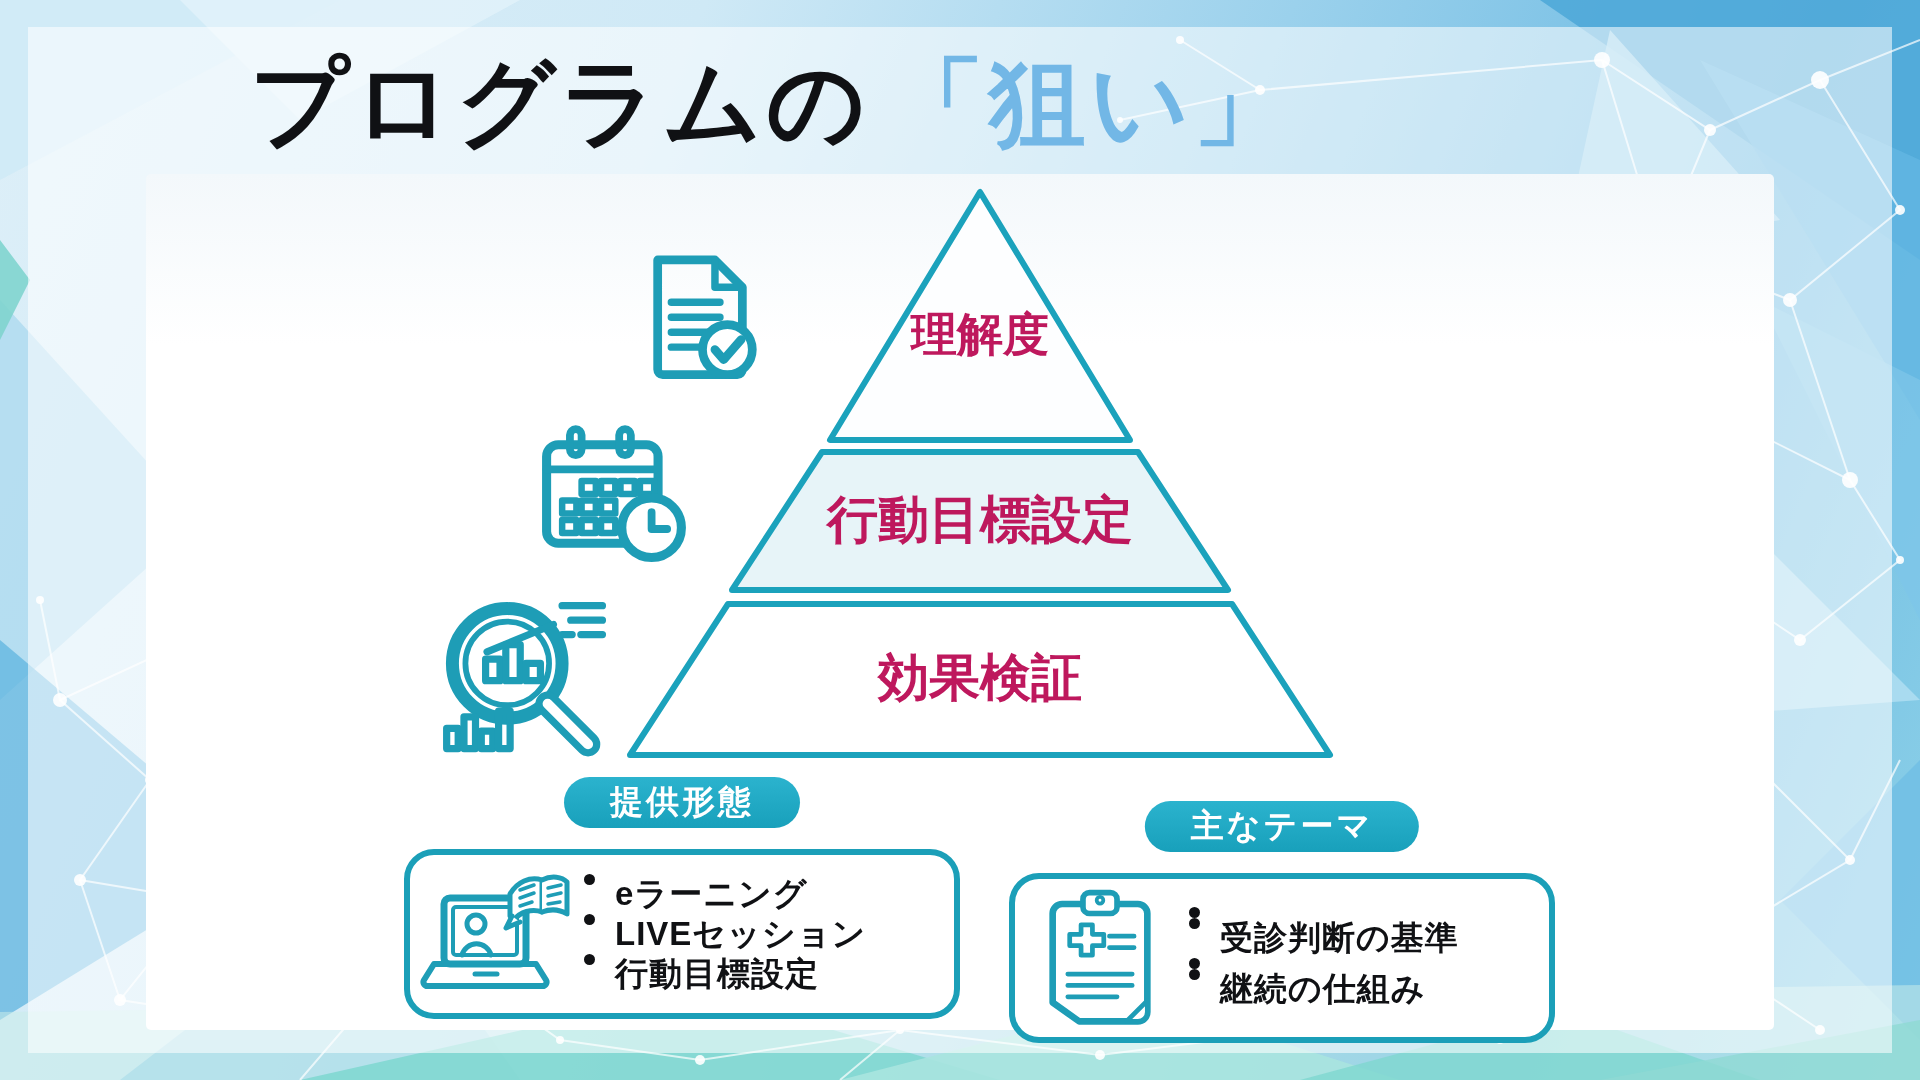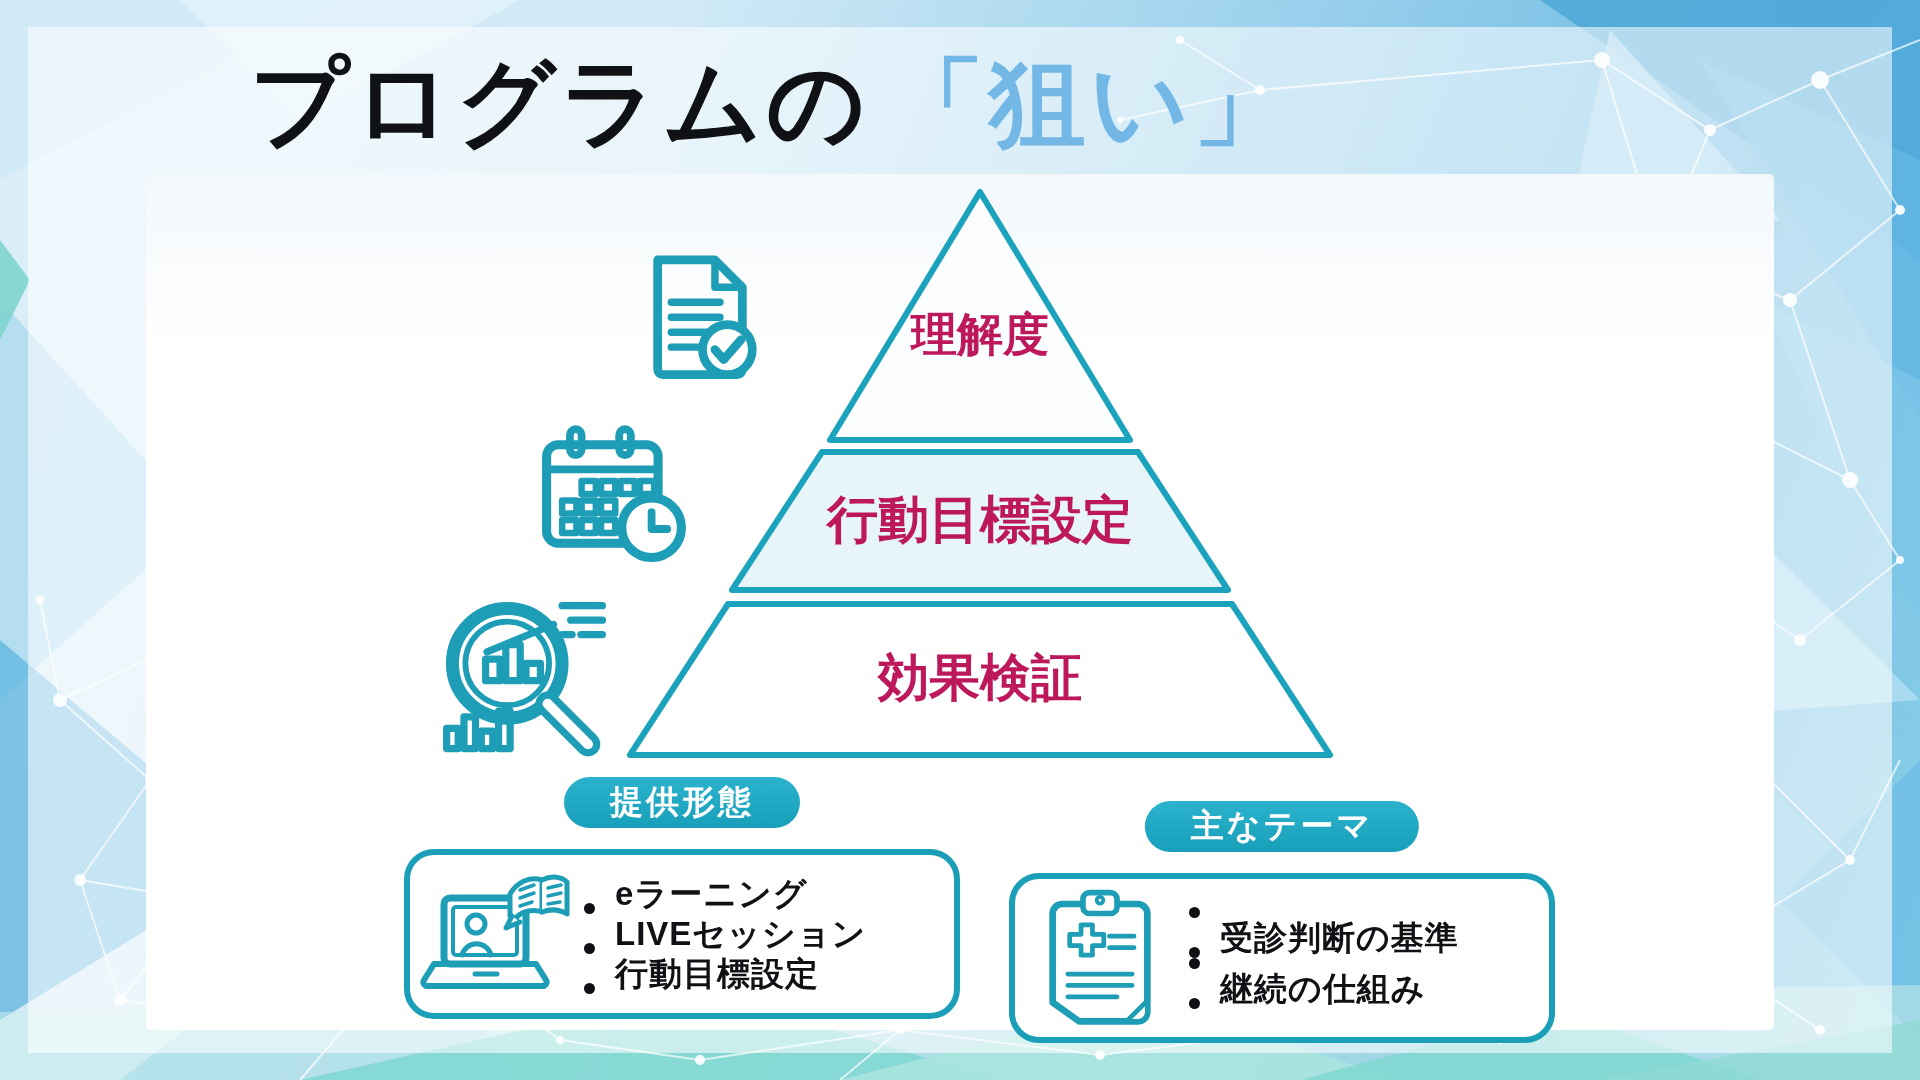--- a/index.html
+++ b/index.html
@@ -56,21 +56,21 @@
     letter-spacing:3px;white-space:nowrap;z-index:2;
   }
   .ib-body{
     position:absolute;left:0;top:72px;right:0;height:158px;
     background:#ffffff;border:6px solid #1b9fb8;border-radius:30px;
     display:flex;align-items:center;
   }
   .ib-icon{flex:0 0 170px;display:flex;justify-content:center;align-items:center;}
   .ib-list{list-style:none;margin:0;padding:0 0 0 4px;}
   .ib-list li{
-    display:flex;align-items:flex-end;
+    display:flex;align-items:flex-start;
     font-size:33px;font-weight:800;color:#101114;line-height:40px;
     letter-spacing:1px;white-space:nowrap;
   }
   .dot{flex:0 0 11px;width:11px;height:11px;border-radius:50%;background:#101114;margin-right:20px;}
 </style>
 </head>
 <body>
 
 <div class="stage">
 

